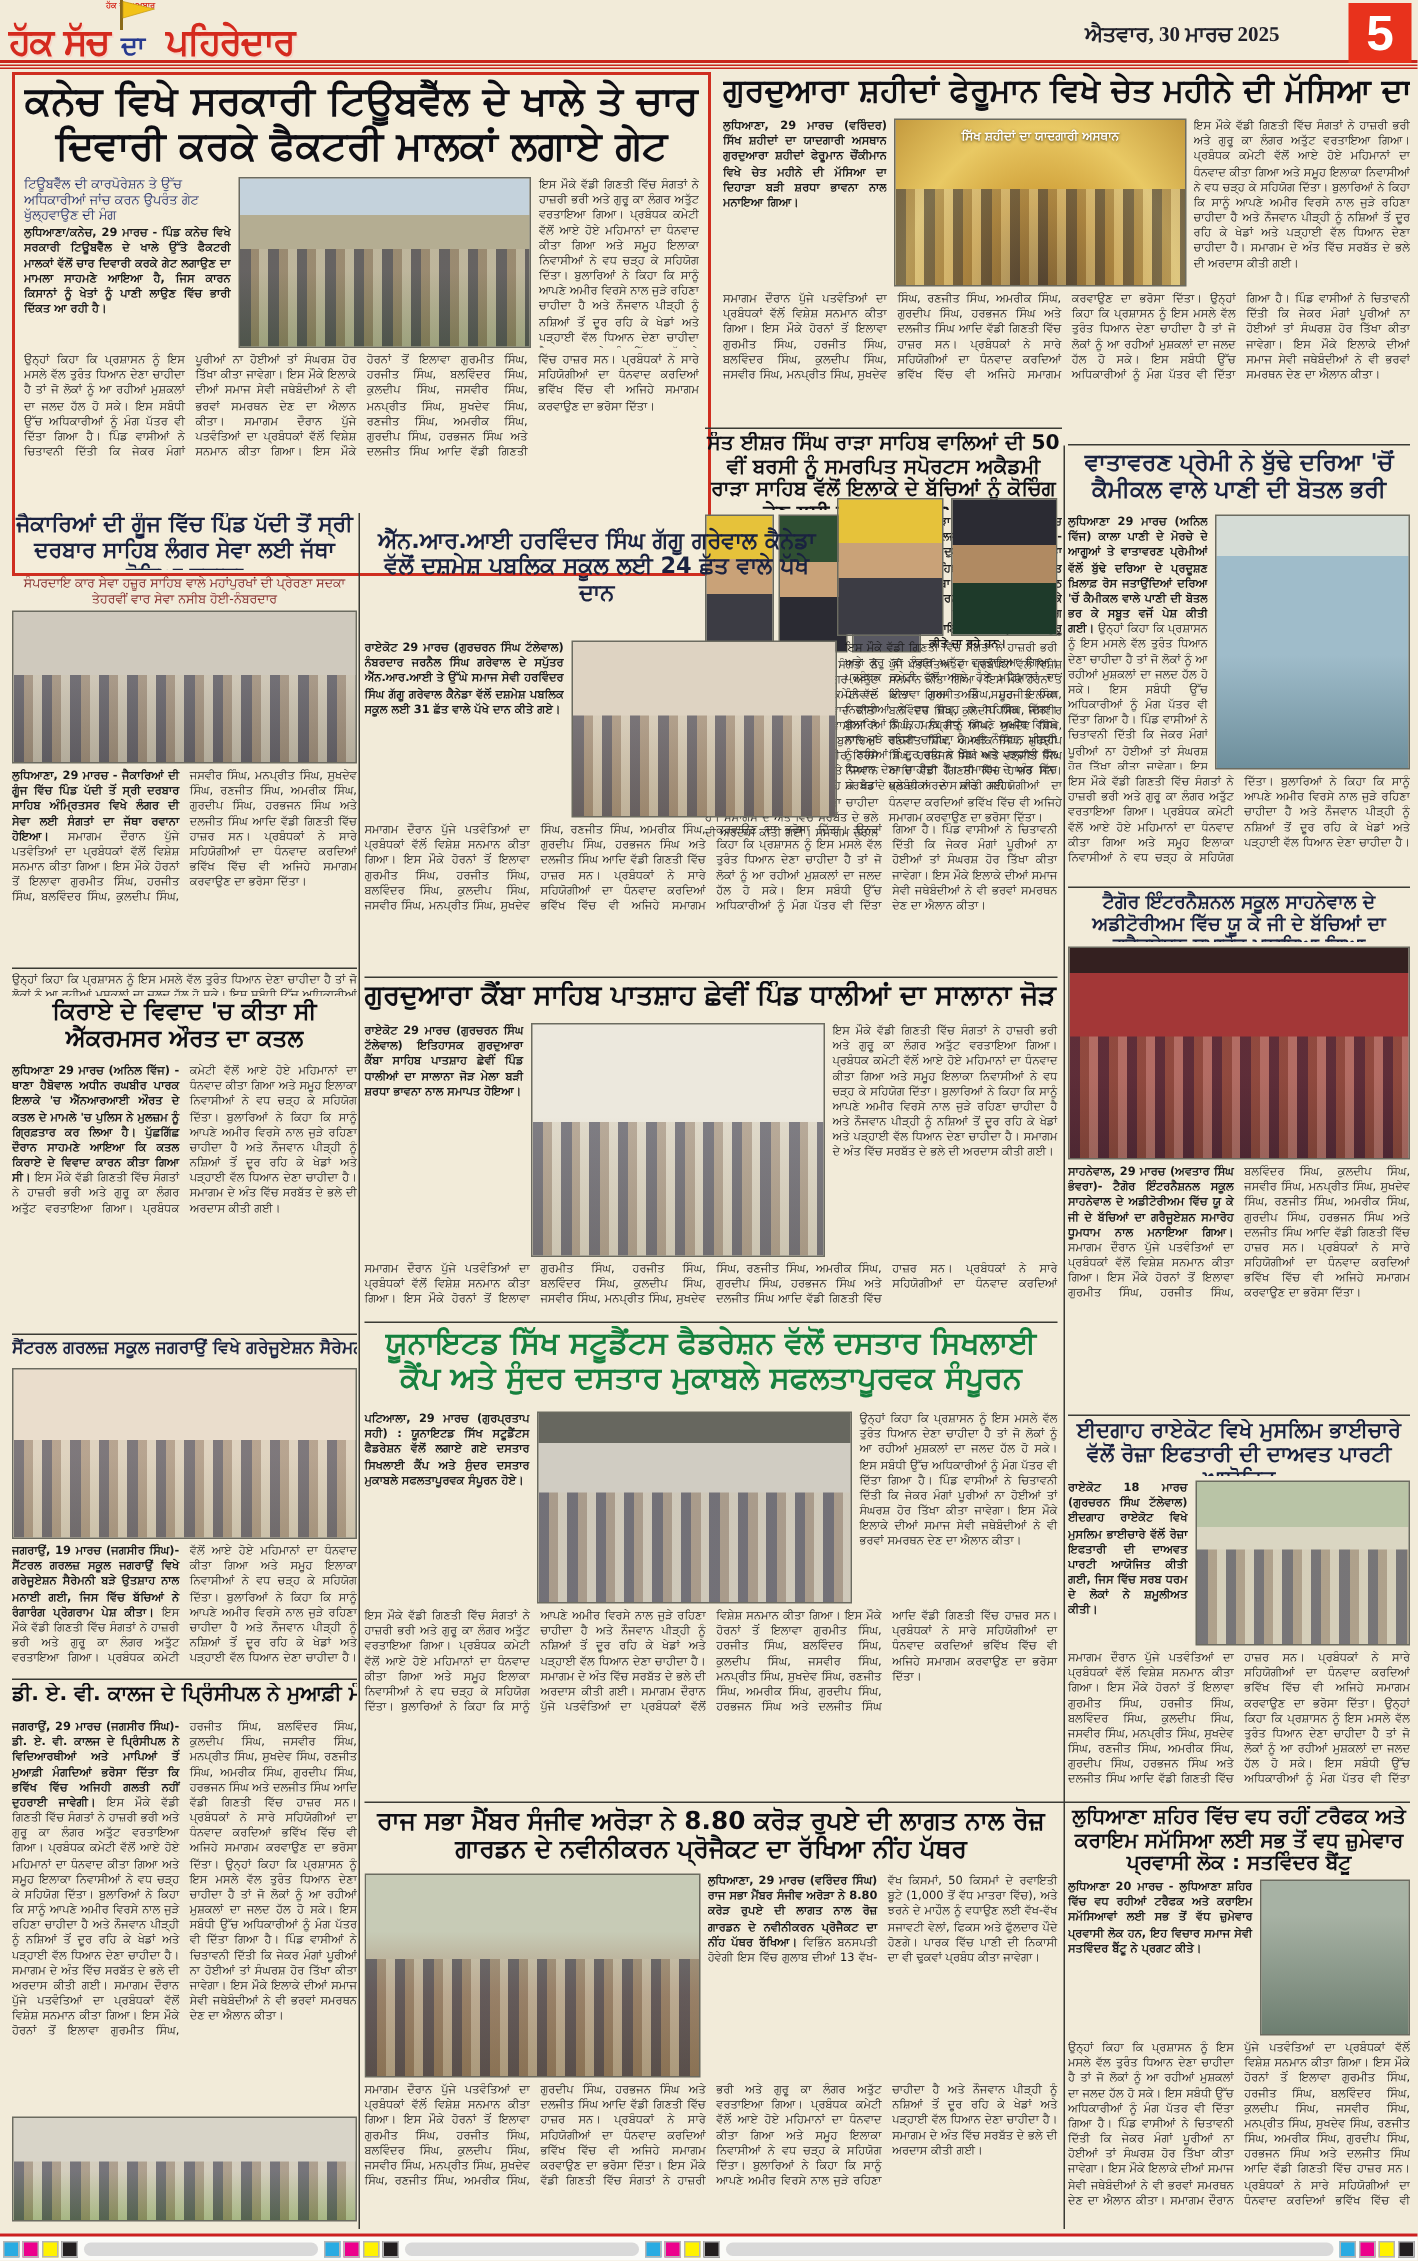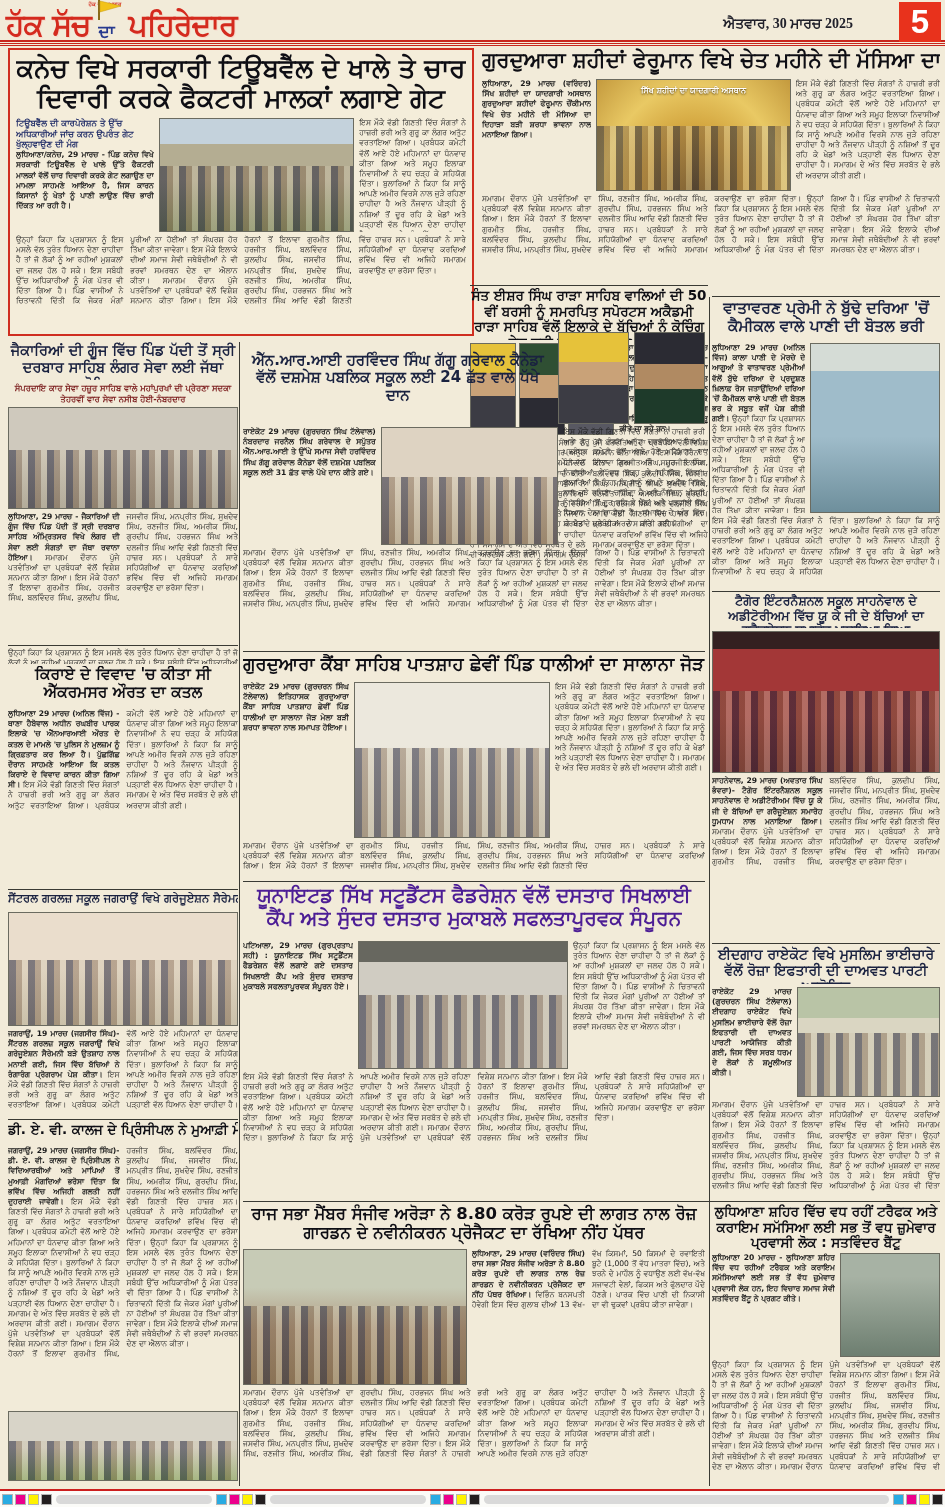--- a/index.html
+++ b/index.html
@@ -1,21 +1,21 @@
 <!DOCTYPE html>
 <html><head>
 <meta charset="utf-8">
 <style>
   html,body{margin:0;padding:0}
   body{width:945px;height:1507px;position:relative;background:#f2ebd9;font-family:"DejaVu Sans",sans-serif;overflow:hidden}
   .art{position:absolute;overflow:hidden}
   .hl{font-weight:bold;text-align:center;line-height:1.16;color:#1a2240;margin:0 0 3px 0;overflow:hidden}
   .hl.black{color:#0e0e14}
-  .hl.green{color:#4c1d95}
-  .subhead{font-weight:bold;text-align:center;color:#7d1f1f;line-height:1.25;overflow:hidden}
+  .hl.green{color:#15803d}
+  .subhead{font-weight:normal;text-align:center;color:#7d1f1f;line-height:1.25;overflow:hidden}
   .subhead.navy{color:#26326b;text-align:left}
   .body{font-size:7.6px;line-height:1.34;text-align:justify;color:#1a1a1a;overflow:hidden}
   .lead{font-weight:bold}
   .c2{column-count:2;column-gap:7px}
   .c4{column-count:4;column-gap:7px}
   .row{display:flex;gap:5px;margin-bottom:3px}
   .col{overflow:hidden}
   .clip{overflow:hidden}
   .photo{border:1px solid #6b6b60;position:relative;flex-shrink:0;overflow:hidden}
   .crowd::after{content:"";position:absolute;left:0;right:0;bottom:0;height:58%;
@@ -35,21 +35,21 @@
   .ph-capman{background:linear-gradient(180deg,#a7b2a4 0 22%,#6d7e70 100%)}
   .portrait{flex:1;border:1px solid #6b6b60}
   .pt-yellow{background:linear-gradient(180deg,#e6c23a 0 32%,#c9a278 32% 58%,#3c3c44 58% 100%)}
   .pt-green{background:linear-gradient(180deg,#2f4f33 0 34%,#c9a278 34% 60%,#2b2b33 60% 100%)}
   .pt-pink{background:linear-gradient(180deg,#e8a8b8 0 34%,#c9a278 34% 60%,#585862 60% 100%)}
   .pt-dark{background:linear-gradient(180deg,#2b2b33 0 34%,#b08a62 34% 62%,#1e3a2a 62% 100%)}
   .overlaytext{position:absolute;top:6px;left:0;right:0;text-align:center;color:#fff;font-size:8px;font-weight:bold;text-shadow:0 1px 2px #4a3408}
   .rule-h{position:absolute;height:1px;background:#3a3a34}
   .rule-v{position:absolute;width:1px;background:#3a3a34}
   .masthead-logo{position:absolute;left:6px;top:2px;display:flex;align-items:flex-end;gap:4px;color:#d42a1e;font-weight:bold}
-  .logo-big{font-size:30px;line-height:1;letter-spacing:-1px;text-shadow:1px 1px 0 #f6d7c9}
+  .logo-big{font-size:24px;line-height:1;letter-spacing:-1px;text-shadow:1px 1px 0 #f6d7c9}
   .flagwrap{position:relative;width:30px;height:38px}
   .flagwrap svg{position:absolute;top:-2px;left:2px}
   .flag-da{position:absolute;bottom:0;left:4px;font-size:17px;color:#273a8f;line-height:1}
   .tagline{position:absolute;top:-1px;left:-6px;font-size:5.5px;color:#d42a1e;white-space:nowrap}
   .dateline{position:absolute;top:16px;right:92px;font-size:14px;font-weight:bold;color:#21212b;font-family:"Liberation Serif",serif}
   .pagebox{position:absolute;top:2px;right:4px;width:42px;height:40px;background:#e8321c;color:#fff;font-size:33px;font-weight:bold;display:flex;align-items:center;justify-content:center;z-index:5;font-family:"Liberation Sans",sans-serif}
   .double-rule{position:absolute;left:0;top:40px;width:945px;height:6px;border-top:2px solid #c8251c;border-bottom:1px solid #c8251c;box-sizing:border-box}
   .double-rule::after{content:"";display:block;height:1px;background:#c8251c;margin-top:1px}
   .redbox{border:2px solid #cf2e20;background:#f4edda;padding:3px 6px;box-sizing:border-box}
   .strip{position:absolute;left:0;top:1489px;width:945px;height:18px;background:#fbfbf8;border-top:2px solid #cc1f1f;display:flex;align-items:center;gap:4px;padding:0 2px;box-sizing:border-box}
@@ -73,21 +73,21 @@
       </svg>
       <span class="flag-da">ਦਾ</span>
     </span>
     <span class="logo-big">ਪਹਿਰੇਦਾਰ</span>
   </div>
   <div class="dateline">ਐਤਵਾਰ, 30 ਮਾਰਚ 2025</div>
   <div class="pagebox">5</div>
   <div class="double-rule"></div>
 </header>
 
-<section class="art redbox" style="left:8px;top:48px;width:466px;height:288px">
+<section class="art redbox" style="left:8px;top:48px;width:466px;height:336px">
   <h1 class="hl black" style="font-size:26px;height:62px">ਕਨੇਚ ਵਿਖੇ ਸਰਕਾਰੀ ਟਿਊਬਵੈੱਲ ਦੇ ਖਾਲੇ ਤੇ ਚਾਰ ਦਿਵਾਰੀ ਕਰਕੇ ਫੈਕਟਰੀ ਮਾਲਕਾਂ ਲਗਾਏ ਗੇਟ</h1>
   <div class="row" style="height:114px">
     <div class="col" style="width:31%">
       <div class="subhead navy" style="font-size:8.6px;max-height:44px">ਟਿਊਬਵੈੱਲ ਦੀ ਕਾਰਪੋਰੇਸ਼ਨ ਤੇ ਉੱਚ ਅਧਿਕਾਰੀਆਂ ਜਾਂਚ ਕਰਨ ਉਪਰੰਤ ਗੇਟ ਖੁੱਲ੍ਹਵਾਉਣ ਦੀ ਮੰਗ</div>
       <div class="body clip" style="height:66px">
         <span class="lead">ਲੁਧਿਆਣਾ/ਕਨੇਚ, 29 ਮਾਰਚ - ਪਿੰਡ ਕਨੇਚ ਵਿਖੇ ਸਰਕਾਰੀ ਟਿਊਬਵੈੱਲ ਦੇ ਖਾਲੇ ਉੱਤੇ ਫੈਕਟਰੀ ਮਾਲਕਾਂ ਵੱਲੋਂ ਚਾਰ ਦਿਵਾਰੀ ਕਰਕੇ ਗੇਟ ਲਗਾਉਣ ਦਾ ਮਾਮਲਾ ਸਾਹਮਣੇ ਆਇਆ ਹੈ, ਜਿਸ ਕਾਰਨ ਕਿਸਾਨਾਂ ਨੂੰ ਖੇਤਾਂ ਨੂੰ ਪਾਣੀ ਲਾਉਣ ਵਿੱਚ ਭਾਰੀ ਦਿੱਕਤ ਆ ਰਹੀ ਹੈ।</span>
       </div>
     </div>
     <div class="photo crowd ph-village" style="width:43%"></div>
     <div class="col body clip" style="width:24%">
@@ -241,21 +241,21 @@
   <div class="body c4 clip" style="height:98px">
     <span>ਇਸ ਮੌਕੇ ਵੱਡੀ ਗਿਣਤੀ ਵਿੱਚ ਸੰਗਤਾਂ ਨੇ ਹਾਜ਼ਰੀ ਭਰੀ ਅਤੇ ਗੁਰੂ ਕਾ ਲੰਗਰ ਅਤੁੱਟ ਵਰਤਾਇਆ ਗਿਆ। ਪ੍ਰਬੰਧਕ ਕਮੇਟੀ ਵੱਲੋਂ ਆਏ ਹੋਏ ਮਹਿਮਾਨਾਂ ਦਾ ਧੰਨਵਾਦ ਕੀਤਾ ਗਿਆ ਅਤੇ ਸਮੂਹ ਇਲਾਕਾ ਨਿਵਾਸੀਆਂ ਨੇ ਵਧ ਚੜ੍ਹ ਕੇ ਸਹਿਯੋਗ ਦਿੱਤਾ। ਬੁਲਾਰਿਆਂ ਨੇ ਕਿਹਾ ਕਿ ਸਾਨੂੰ ਆਪਣੇ ਅਮੀਰ ਵਿਰਸੇ ਨਾਲ ਜੁੜੇ ਰਹਿਣਾ ਚਾਹੀਦਾ ਹੈ ਅਤੇ ਨੌਜਵਾਨ ਪੀੜ੍ਹੀ ਨੂੰ ਨਸ਼ਿਆਂ ਤੋਂ ਦੂਰ ਰਹਿ ਕੇ ਖੇਡਾਂ ਅਤੇ ਪੜ੍ਹਾਈ ਵੱਲ ਧਿਆਨ ਦੇਣਾ ਚਾਹੀਦਾ ਹੈ। ਸਮਾਗਮ ਦੇ ਅੰਤ ਵਿੱਚ ਸਰਬੱਤ ਦੇ ਭਲੇ ਦੀ ਅਰਦਾਸ ਕੀਤੀ ਗਈ।</span>
     <span>ਸਮਾਗਮ ਦੌਰਾਨ ਪੁੱਜੇ ਪਤਵੰਤਿਆਂ ਦਾ ਪ੍ਰਬੰਧਕਾਂ ਵੱਲੋਂ ਵਿਸ਼ੇਸ਼ ਸਨਮਾਨ ਕੀਤਾ ਗਿਆ। ਇਸ ਮੌਕੇ ਹੋਰਨਾਂ ਤੋਂ ਇਲਾਵਾ ਗੁਰਮੀਤ ਸਿੰਘ, ਹਰਜੀਤ ਸਿੰਘ, ਬਲਵਿੰਦਰ ਸਿੰਘ, ਕੁਲਦੀਪ ਸਿੰਘ, ਜਸਵੀਰ ਸਿੰਘ, ਮਨਪ੍ਰੀਤ ਸਿੰਘ, ਸੁਖਦੇਵ ਸਿੰਘ, ਰਣਜੀਤ ਸਿੰਘ, ਅਮਰੀਕ ਸਿੰਘ, ਗੁਰਦੀਪ ਸਿੰਘ, ਹਰਭਜਨ ਸਿੰਘ ਅਤੇ ਦਲਜੀਤ ਸਿੰਘ ਆਦਿ ਵੱਡੀ ਗਿਣਤੀ ਵਿੱਚ ਹਾਜ਼ਰ ਸਨ। ਪ੍ਰਬੰਧਕਾਂ ਨੇ ਸਾਰੇ ਸਹਿਯੋਗੀਆਂ ਦਾ ਧੰਨਵਾਦ ਕਰਦਿਆਂ ਭਵਿੱਖ ਵਿੱਚ ਵੀ ਅਜਿਹੇ ਸਮਾਗਮ ਕਰਵਾਉਣ ਦਾ ਭਰੋਸਾ ਦਿੱਤਾ।</span>
   </div>
 </section>
 
 <section class="art" style="left:712px;top:946px;width:228px;height:254px">
   <h1 class="hl" style="font-size:14px;height:38px">ਈਦਗਾਹ ਰਾਏਕੋਟ ਵਿਖੇ ਮੁਸਲਿਮ ਭਾਈਚਾਰੇ ਵੱਲੋਂ ਰੋਜ਼ਾ ਇਫਤਾਰੀ ਦੀ ਦਾਅਵਤ ਪਾਰਟੀ ਆਯੋਜਿਤ</h1>
   <div class="row" style="height:110px">
     <div class="col body clip" style="width:36%">
-      <span class="lead">ਰਾਏਕੋਟ 29 ਮਾਰਚ (ਗੁਰਚਰਨ ਸਿੰਘ ਟੱਲੇਵਾਲ) ਈਦਗਾਹ ਰਾਏਕੋਟ ਵਿਖੇ ਮੁਸਲਿਮ ਭਾਈਚਾਰੇ ਵੱਲੋਂ ਰੋਜ਼ਾ ਇਫਤਾਰੀ ਦੀ ਦਾਅਵਤ ਪਾਰਟੀ ਆਯੋਜਿਤ ਕੀਤੀ ਗਈ, ਜਿਸ ਵਿੱਚ ਸਰਬ ਧਰਮ ਦੇ ਲੋਕਾਂ ਨੇ ਸ਼ਮੂਲੀਅਤ ਕੀਤੀ।</span>
+      <span class="lead">ਰਾਏਕੋਟ 18 ਮਾਰਚ (ਗੁਰਚਰਨ ਸਿੰਘ ਟੱਲੇਵਾਲ) ਈਦਗਾਹ ਰਾਏਕੋਟ ਵਿਖੇ ਮੁਸਲਿਮ ਭਾਈਚਾਰੇ ਵੱਲੋਂ ਰੋਜ਼ਾ ਇਫਤਾਰੀ ਦੀ ਦਾਅਵਤ ਪਾਰਟੀ ਆਯੋਜਿਤ ਕੀਤੀ ਗਈ, ਜਿਸ ਵਿੱਚ ਸਰਬ ਧਰਮ ਦੇ ਲੋਕਾਂ ਨੇ ਸ਼ਮੂਲੀਅਤ ਕੀਤੀ।</span>
     </div>
     <div class="photo crowd ph-crowdfield" style="width:62%"></div>
   </div>
   <div class="body c2 clip" style="height:96px">
     <span>ਸਮਾਗਮ ਦੌਰਾਨ ਪੁੱਜੇ ਪਤਵੰਤਿਆਂ ਦਾ ਪ੍ਰਬੰਧਕਾਂ ਵੱਲੋਂ ਵਿਸ਼ੇਸ਼ ਸਨਮਾਨ ਕੀਤਾ ਗਿਆ। ਇਸ ਮੌਕੇ ਹੋਰਨਾਂ ਤੋਂ ਇਲਾਵਾ ਗੁਰਮੀਤ ਸਿੰਘ, ਹਰਜੀਤ ਸਿੰਘ, ਬਲਵਿੰਦਰ ਸਿੰਘ, ਕੁਲਦੀਪ ਸਿੰਘ, ਜਸਵੀਰ ਸਿੰਘ, ਮਨਪ੍ਰੀਤ ਸਿੰਘ, ਸੁਖਦੇਵ ਸਿੰਘ, ਰਣਜੀਤ ਸਿੰਘ, ਅਮਰੀਕ ਸਿੰਘ, ਗੁਰਦੀਪ ਸਿੰਘ, ਹਰਭਜਨ ਸਿੰਘ ਅਤੇ ਦਲਜੀਤ ਸਿੰਘ ਆਦਿ ਵੱਡੀ ਗਿਣਤੀ ਵਿੱਚ ਹਾਜ਼ਰ ਸਨ। ਪ੍ਰਬੰਧਕਾਂ ਨੇ ਸਾਰੇ ਸਹਿਯੋਗੀਆਂ ਦਾ ਧੰਨਵਾਦ ਕਰਦਿਆਂ ਭਵਿੱਖ ਵਿੱਚ ਵੀ ਅਜਿਹੇ ਸਮਾਗਮ ਕਰਵਾਉਣ ਦਾ ਭਰੋਸਾ ਦਿੱਤਾ।</span>
     <span>ਉਨ੍ਹਾਂ ਕਿਹਾ ਕਿ ਪ੍ਰਸ਼ਾਸਨ ਨੂੰ ਇਸ ਮਸਲੇ ਵੱਲ ਤੁਰੰਤ ਧਿਆਨ ਦੇਣਾ ਚਾਹੀਦਾ ਹੈ ਤਾਂ ਜੋ ਲੋਕਾਂ ਨੂੰ ਆ ਰਹੀਆਂ ਮੁਸ਼ਕਲਾਂ ਦਾ ਜਲਦ ਹੱਲ ਹੋ ਸਕੇ। ਇਸ ਸਬੰਧੀ ਉੱਚ ਅਧਿਕਾਰੀਆਂ ਨੂੰ ਮੰਗ ਪੱਤਰ ਵੀ ਦਿੱਤਾ ਗਿਆ ਹੈ। ਪਿੰਡ ਵਾਸੀਆਂ ਨੇ ਚਿਤਾਵਨੀ ਦਿੱਤੀ ਕਿ ਜੇਕਰ ਮੰਗਾਂ ਪੂਰੀਆਂ ਨਾ ਹੋਈਆਂ ਤਾਂ ਸੰਘਰਸ਼ ਹੋਰ ਤਿੱਖਾ ਕੀਤਾ ਜਾਵੇਗਾ। ਇਸ ਮੌਕੇ ਇਲਾਕੇ ਦੀਆਂ ਸਮਾਜ ਸੇਵੀ ਜਥੇਬੰਦੀਆਂ ਨੇ ਵੀ ਭਰਵਾਂ ਸਮਰਥਨ ਦੇਣ ਦਾ ਐਲਾਨ ਕੀਤਾ।</span>
   </div>
 </section>
 
 <section class="art" style="left:8px;top:1122px;width:230px;height:364px">

